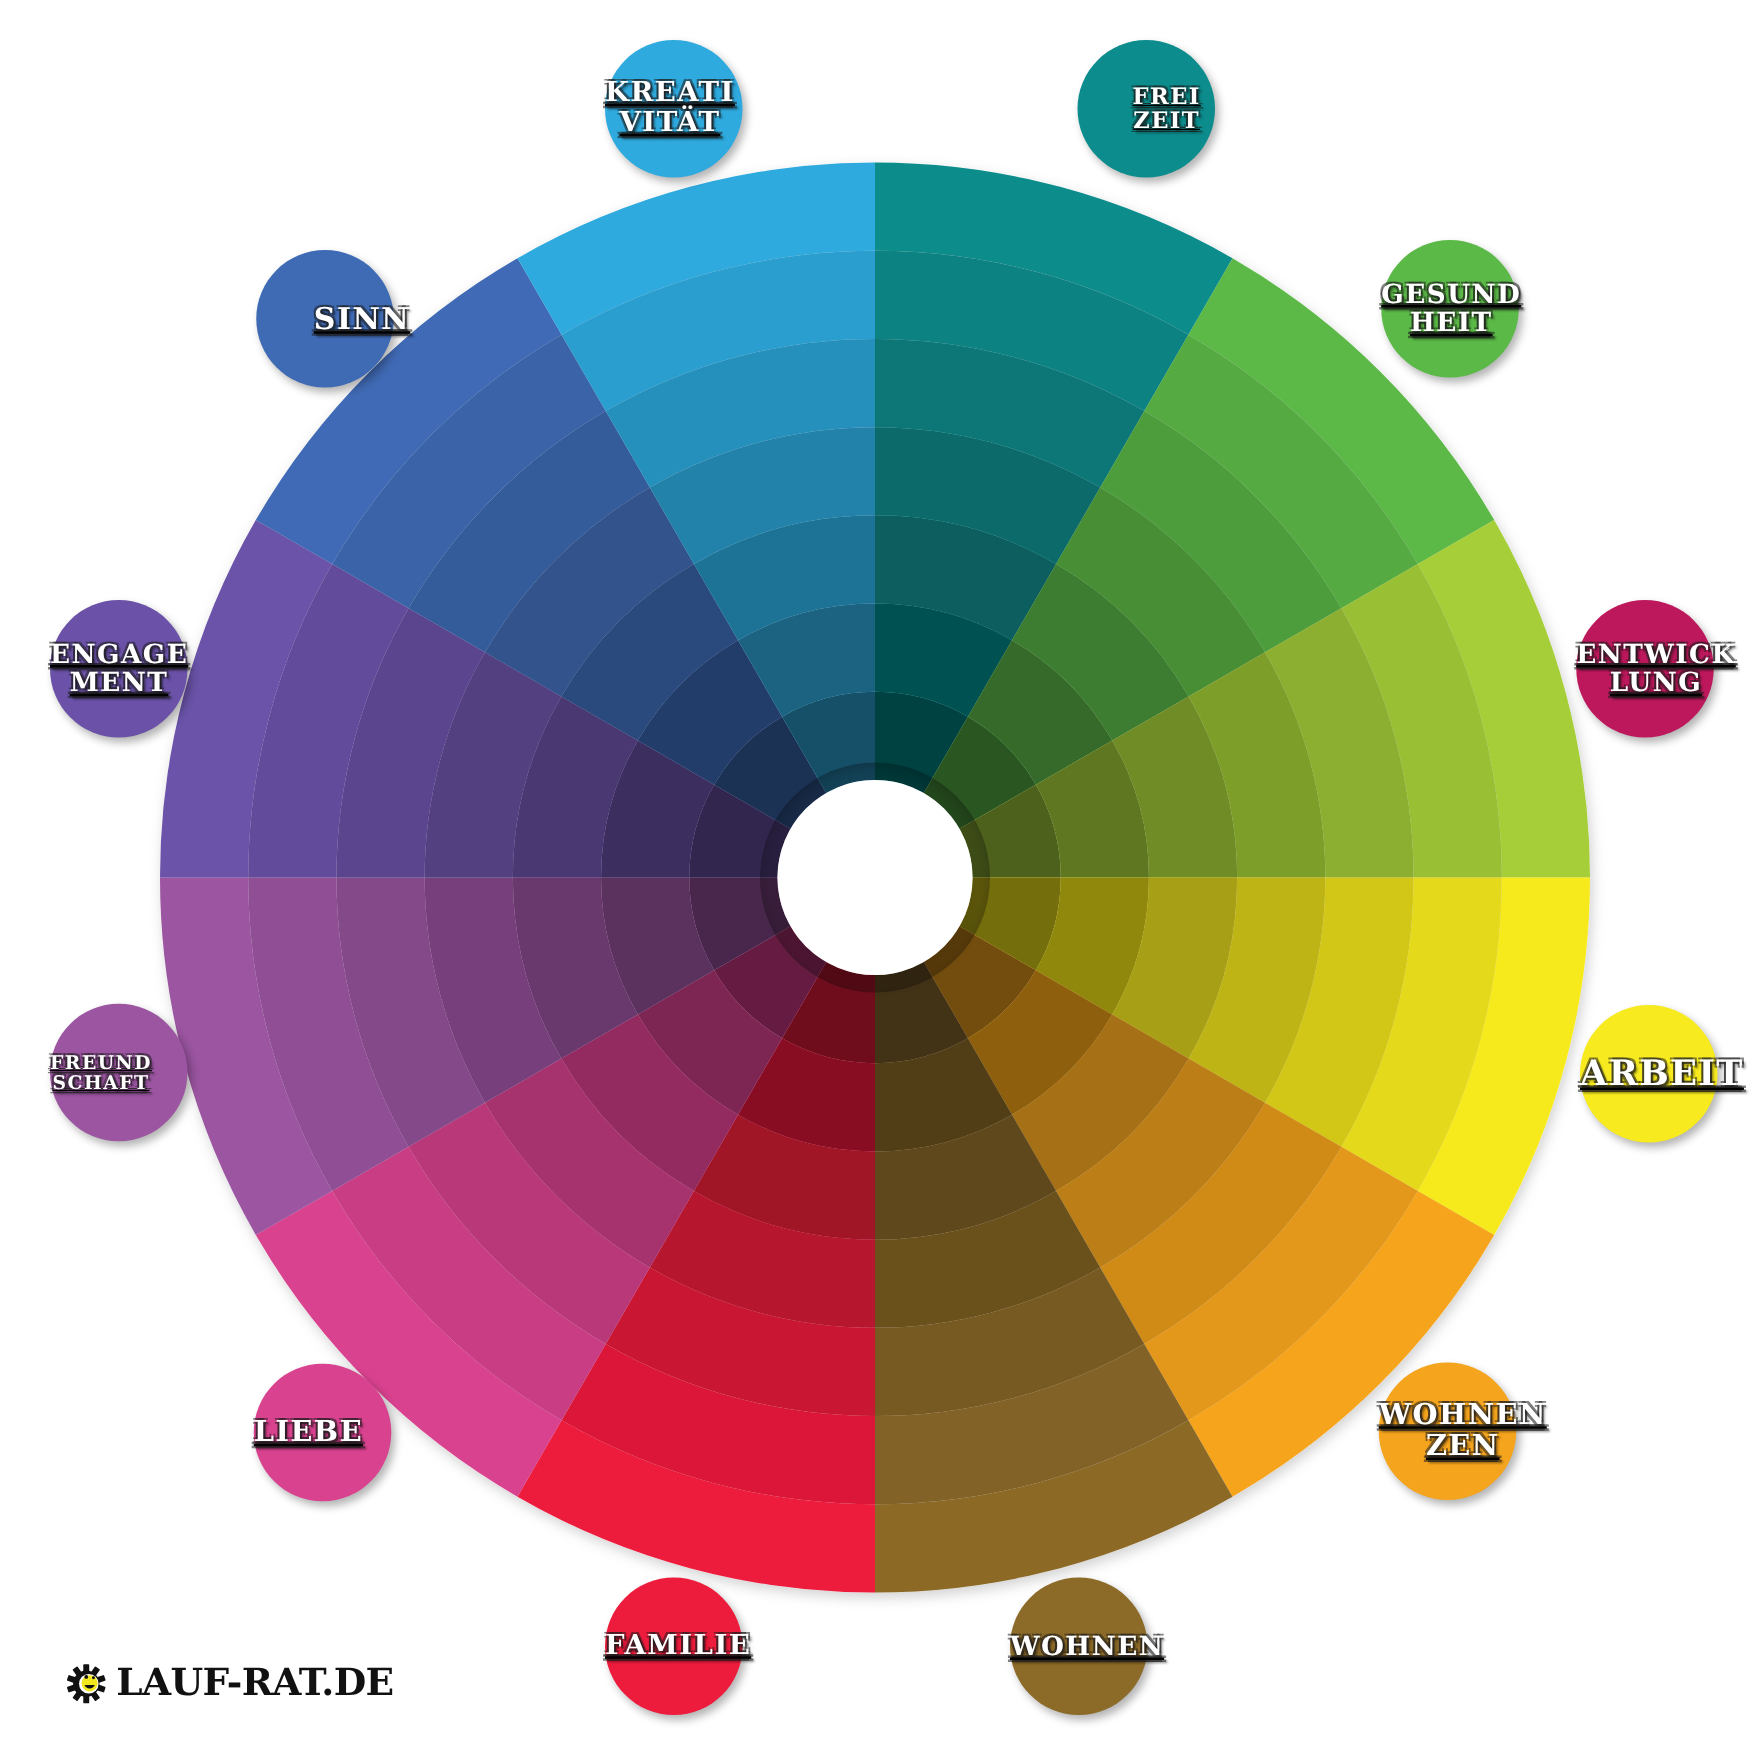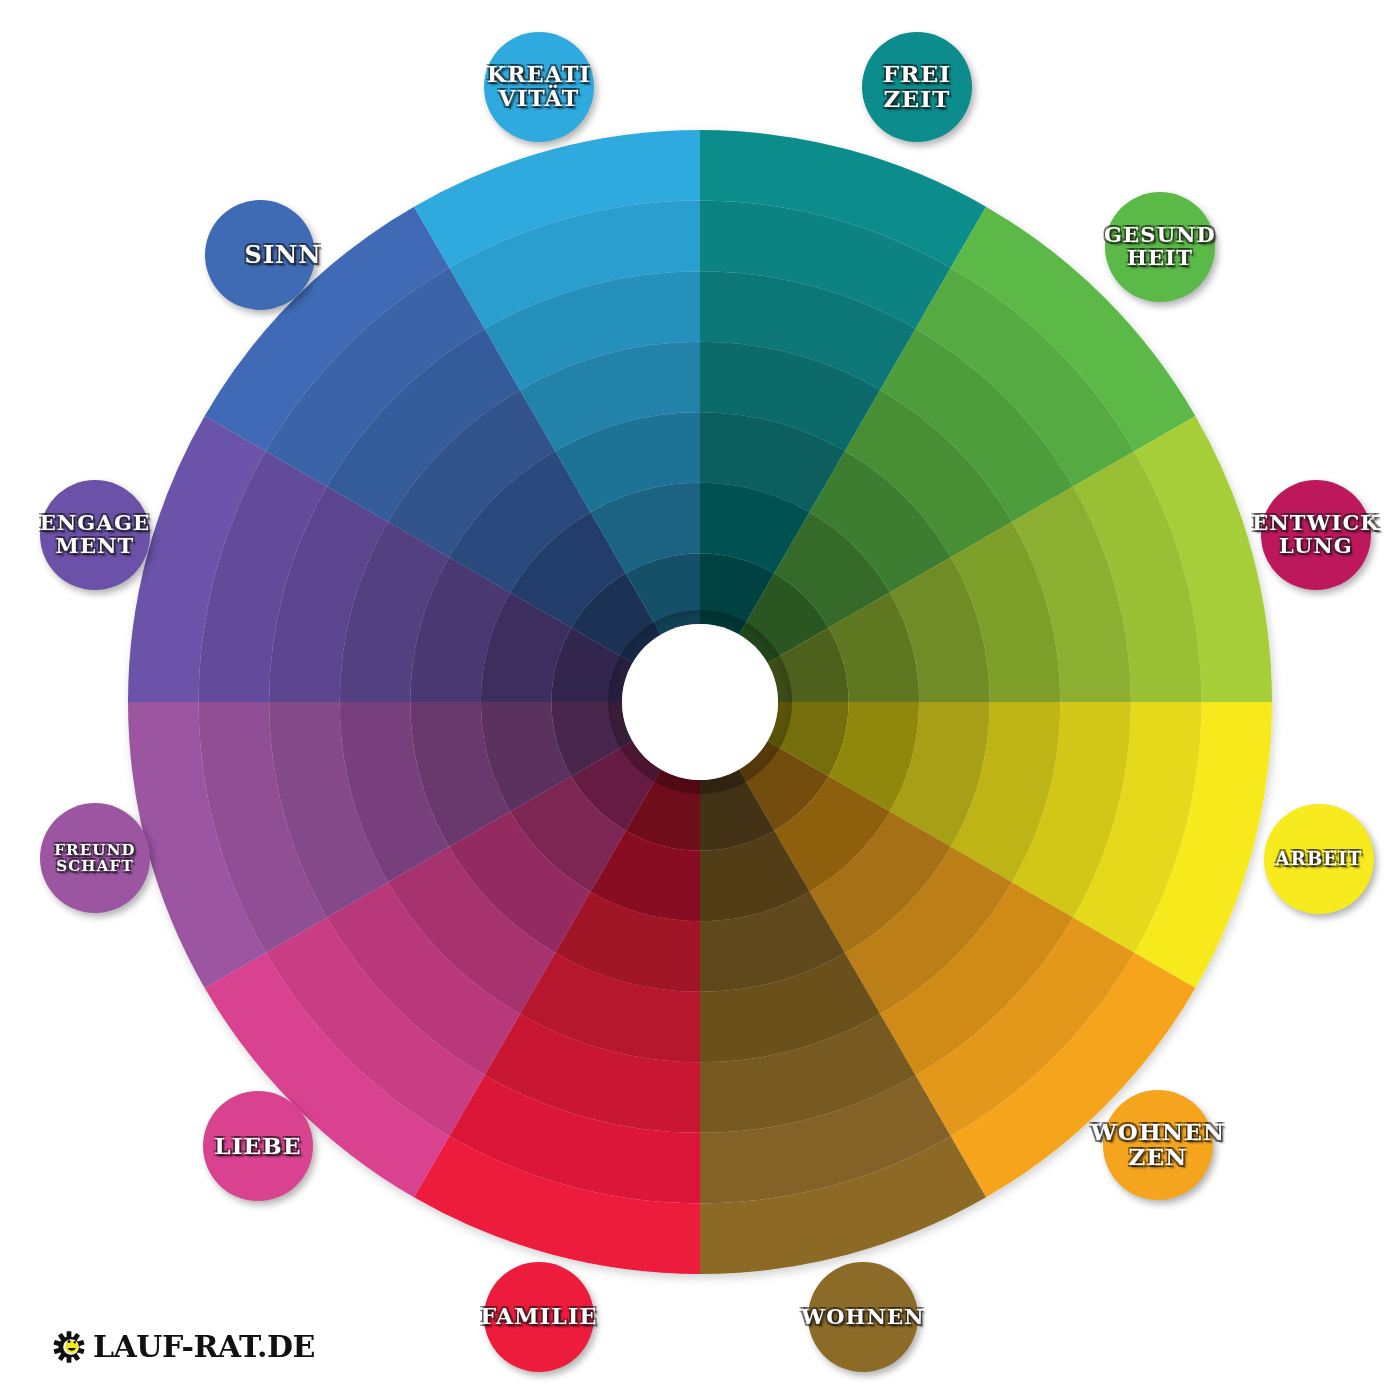--- a/index.html
+++ b/index.html
@@ -29,25 +29,25 @@
     height: 1400px;
     display: block;
   }
 
   
   .bubble {
     position: absolute;
     border-radius: 50%;
     display: flex;
     align-items: center;
-    justify-content: center;
     text-align: center;
     box-sizing: border-box;
     box-shadow: 3px 4px 7px rgba(0,0,0,0.30);
     cursor: pointer;
+    text-decoration: underline;
   }
   .bubble .bubble-label {
     color: #ffffff;
     font-family: "DejaVu Serif", "Liberation Serif", serif;
     font-weight: 700;
     letter-spacing: 1.2px;
     line-height: 1.08em;
     white-space: pre-line;
     text-shadow:
       -1.6px -1.6px 0 rgba(30,30,30,0.55),
@@ -283,33 +283,33 @@
         </g>
       </g>
     <g id="wheel-hub">
         <circle cx="700" cy="702" r="92" fill="url(#hubShadow)"></circle>
         <circle cx="700" cy="702" r="78" fill="#ffffff" filter="url(#hubDrop)"></circle>
       </g>
   </svg>
 
   <div id="bubbles">
       <div class="bubble" style="left: 862px; top: 32px; width: 110px; height: 110px; background: rgb(12, 140, 140);">
-        <span class="bubble-label" style="font-size: 23px;">FREI
+        <span class="bubble-label" style="font-size: 18px; margin-left: 44px;">FREI
 ZEIT</span>
       </div>
       <div class="bubble" style="left: 1105px; top: 192px; width: 110px; height: 110px; background: rgb(91, 185, 71);">
         <span class="bubble-label" style="font-size: 21px;">GESUND
 HEIT</span>
       </div>
       <div class="bubble" style="left: 1261px; top: 480px; width: 110px; height: 110px; background: #be185d;">
         <span class="bubble-label" style="font-size: 21px;">ENTWICK
 LUNG</span>
       </div>
       <div class="bubble" style="left: 1264px; top: 804px; width: 110px; height: 110px; background: rgb(247, 234, 30);">
-        <span class="bubble-label" style="font-size: 18px;">ARBEIT</span>
+        <span class="bubble-label" style="font-size: 28px;">ARBEIT</span>
       </div>
       <div class="bubble" style="left: 1103px; top: 1090px; width: 110px; height: 110px; background: rgb(245, 164, 29);">
         <span class="bubble-label" style="font-size: 23px;">WOHNEN
 ZEN</span>
       </div>
       <div class="bubble" style="left: 808px; top: 1262px; width: 110px; height: 110px; background: rgb(140, 106, 40);">
         <span class="bubble-label" style="font-size: 21px;">WOHNEN</span>
       </div>
       <div class="bubble" style="left: 484px; top: 1262px; width: 110px; height: 110px; background: rgb(237, 27, 60);">
         <span class="bubble-label" style="font-size: 22px;">FAMILIE</span>

